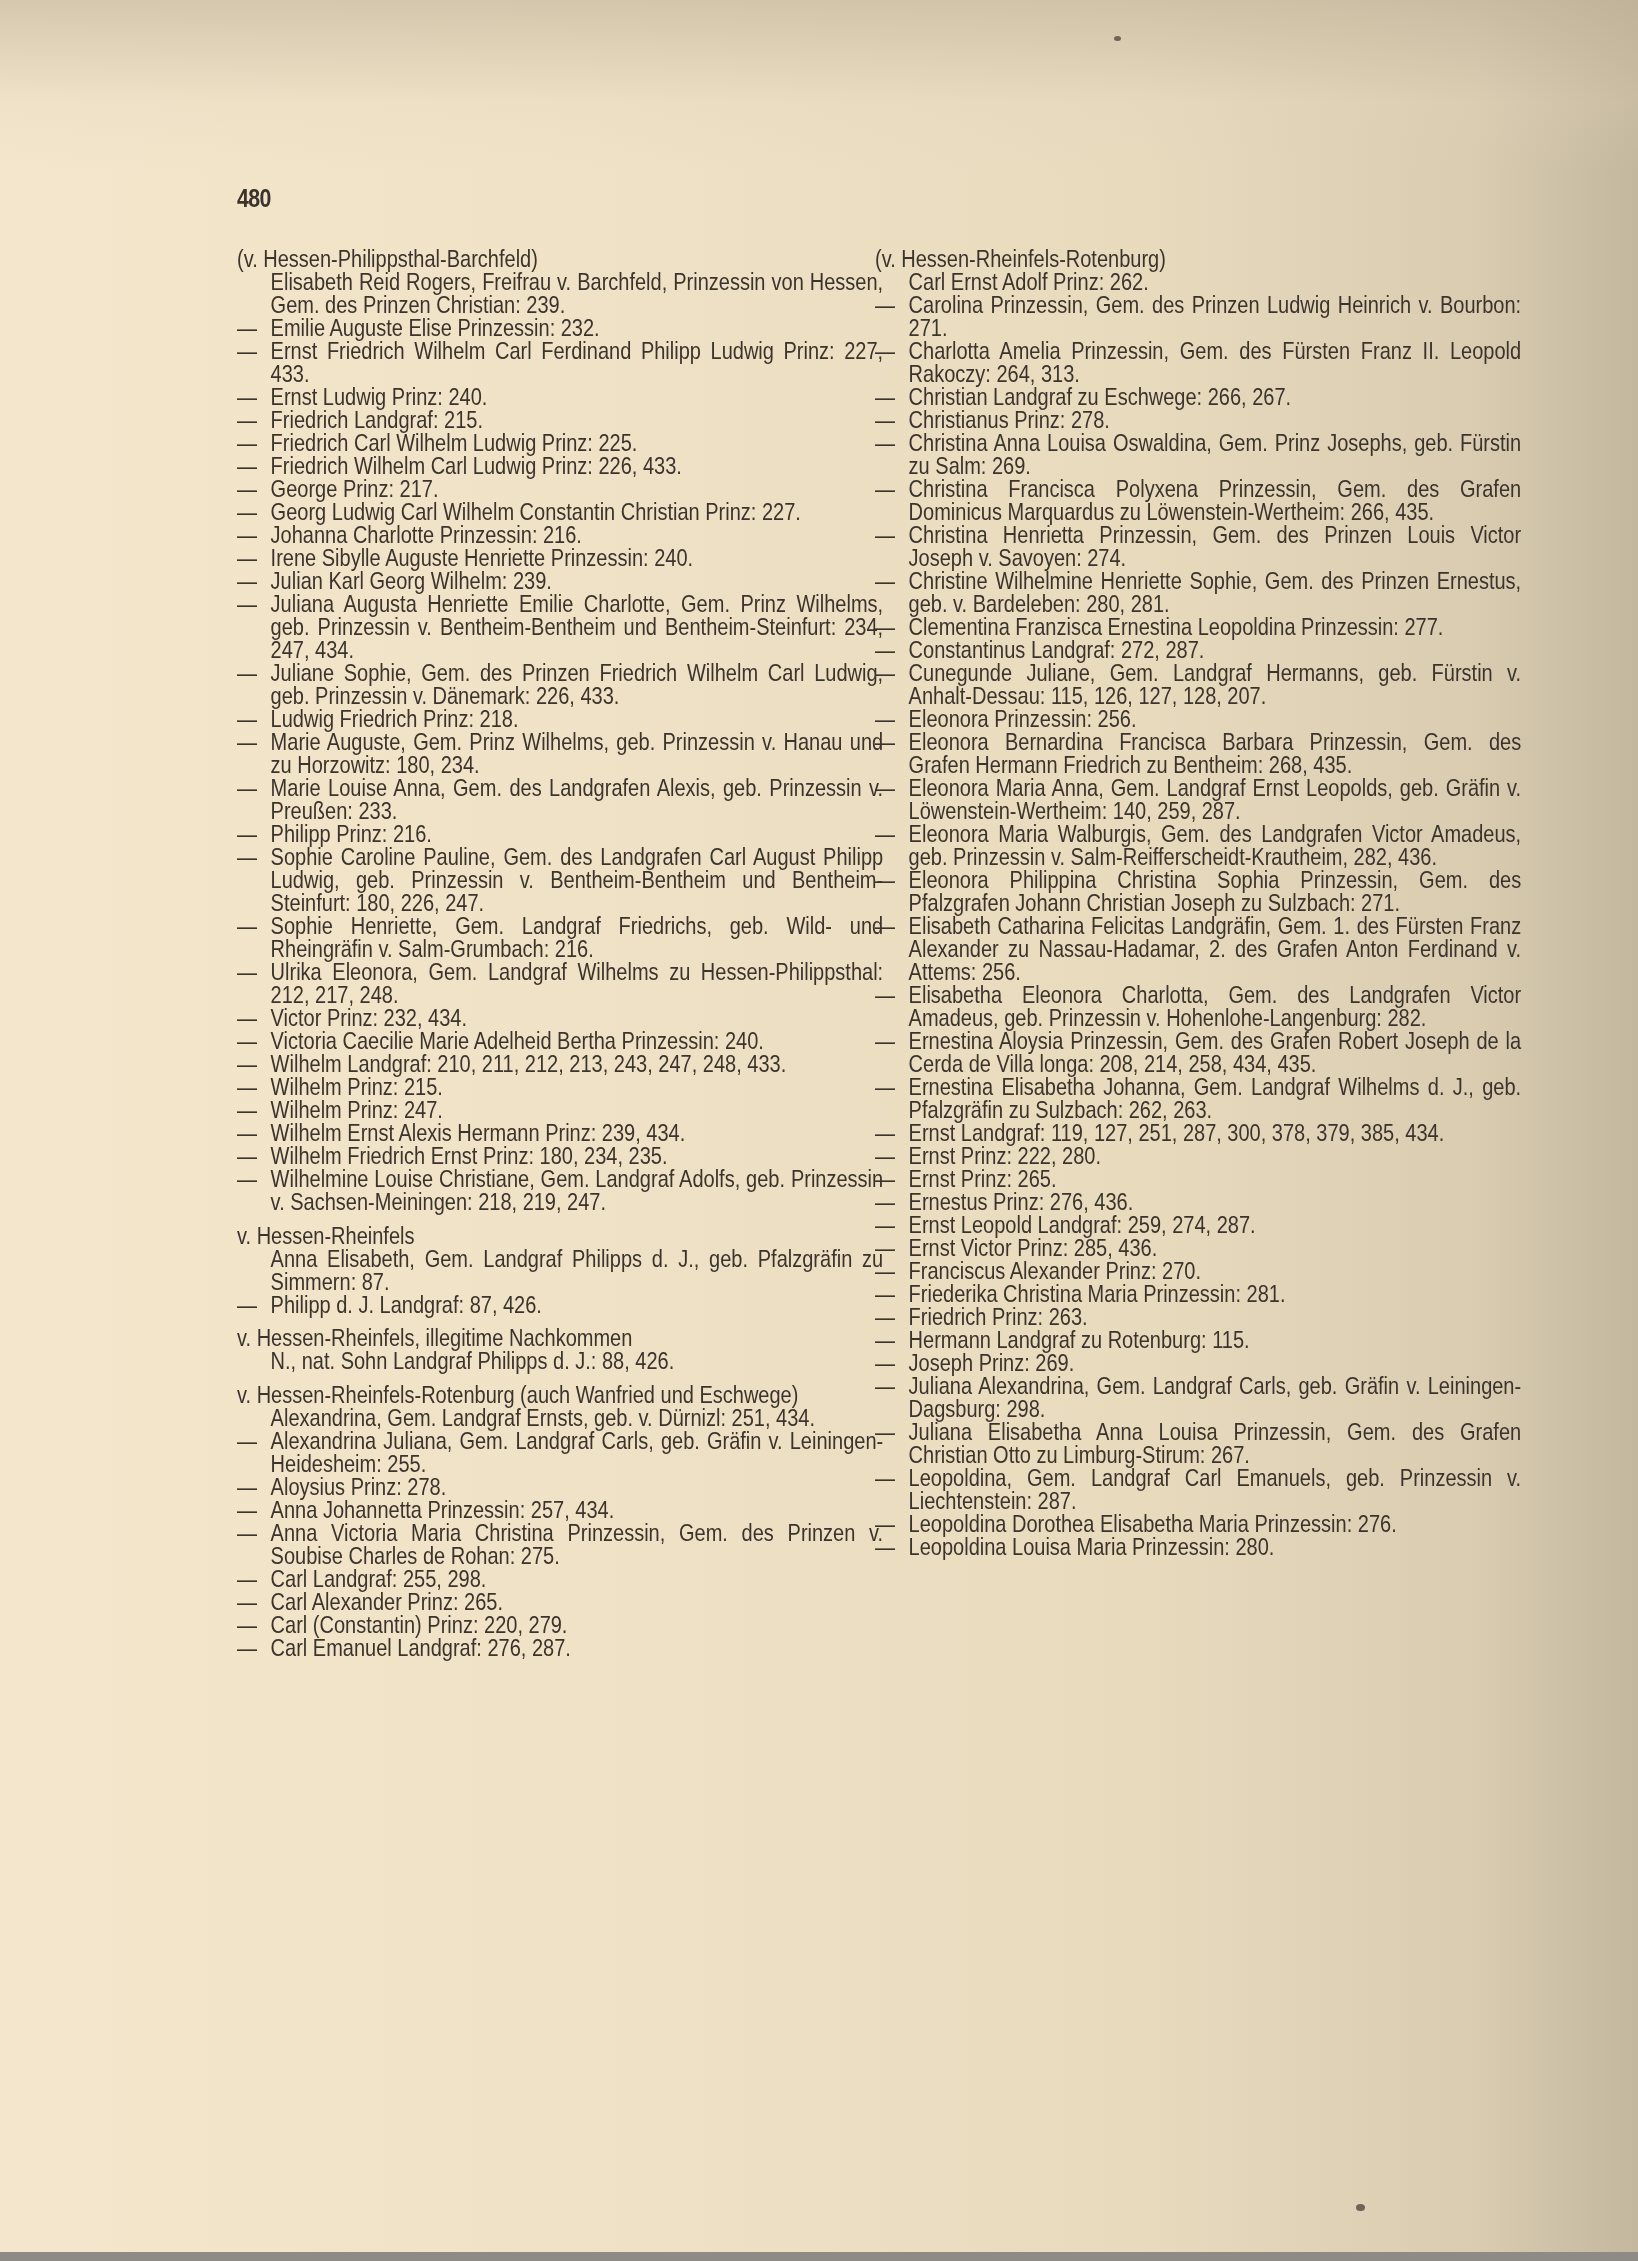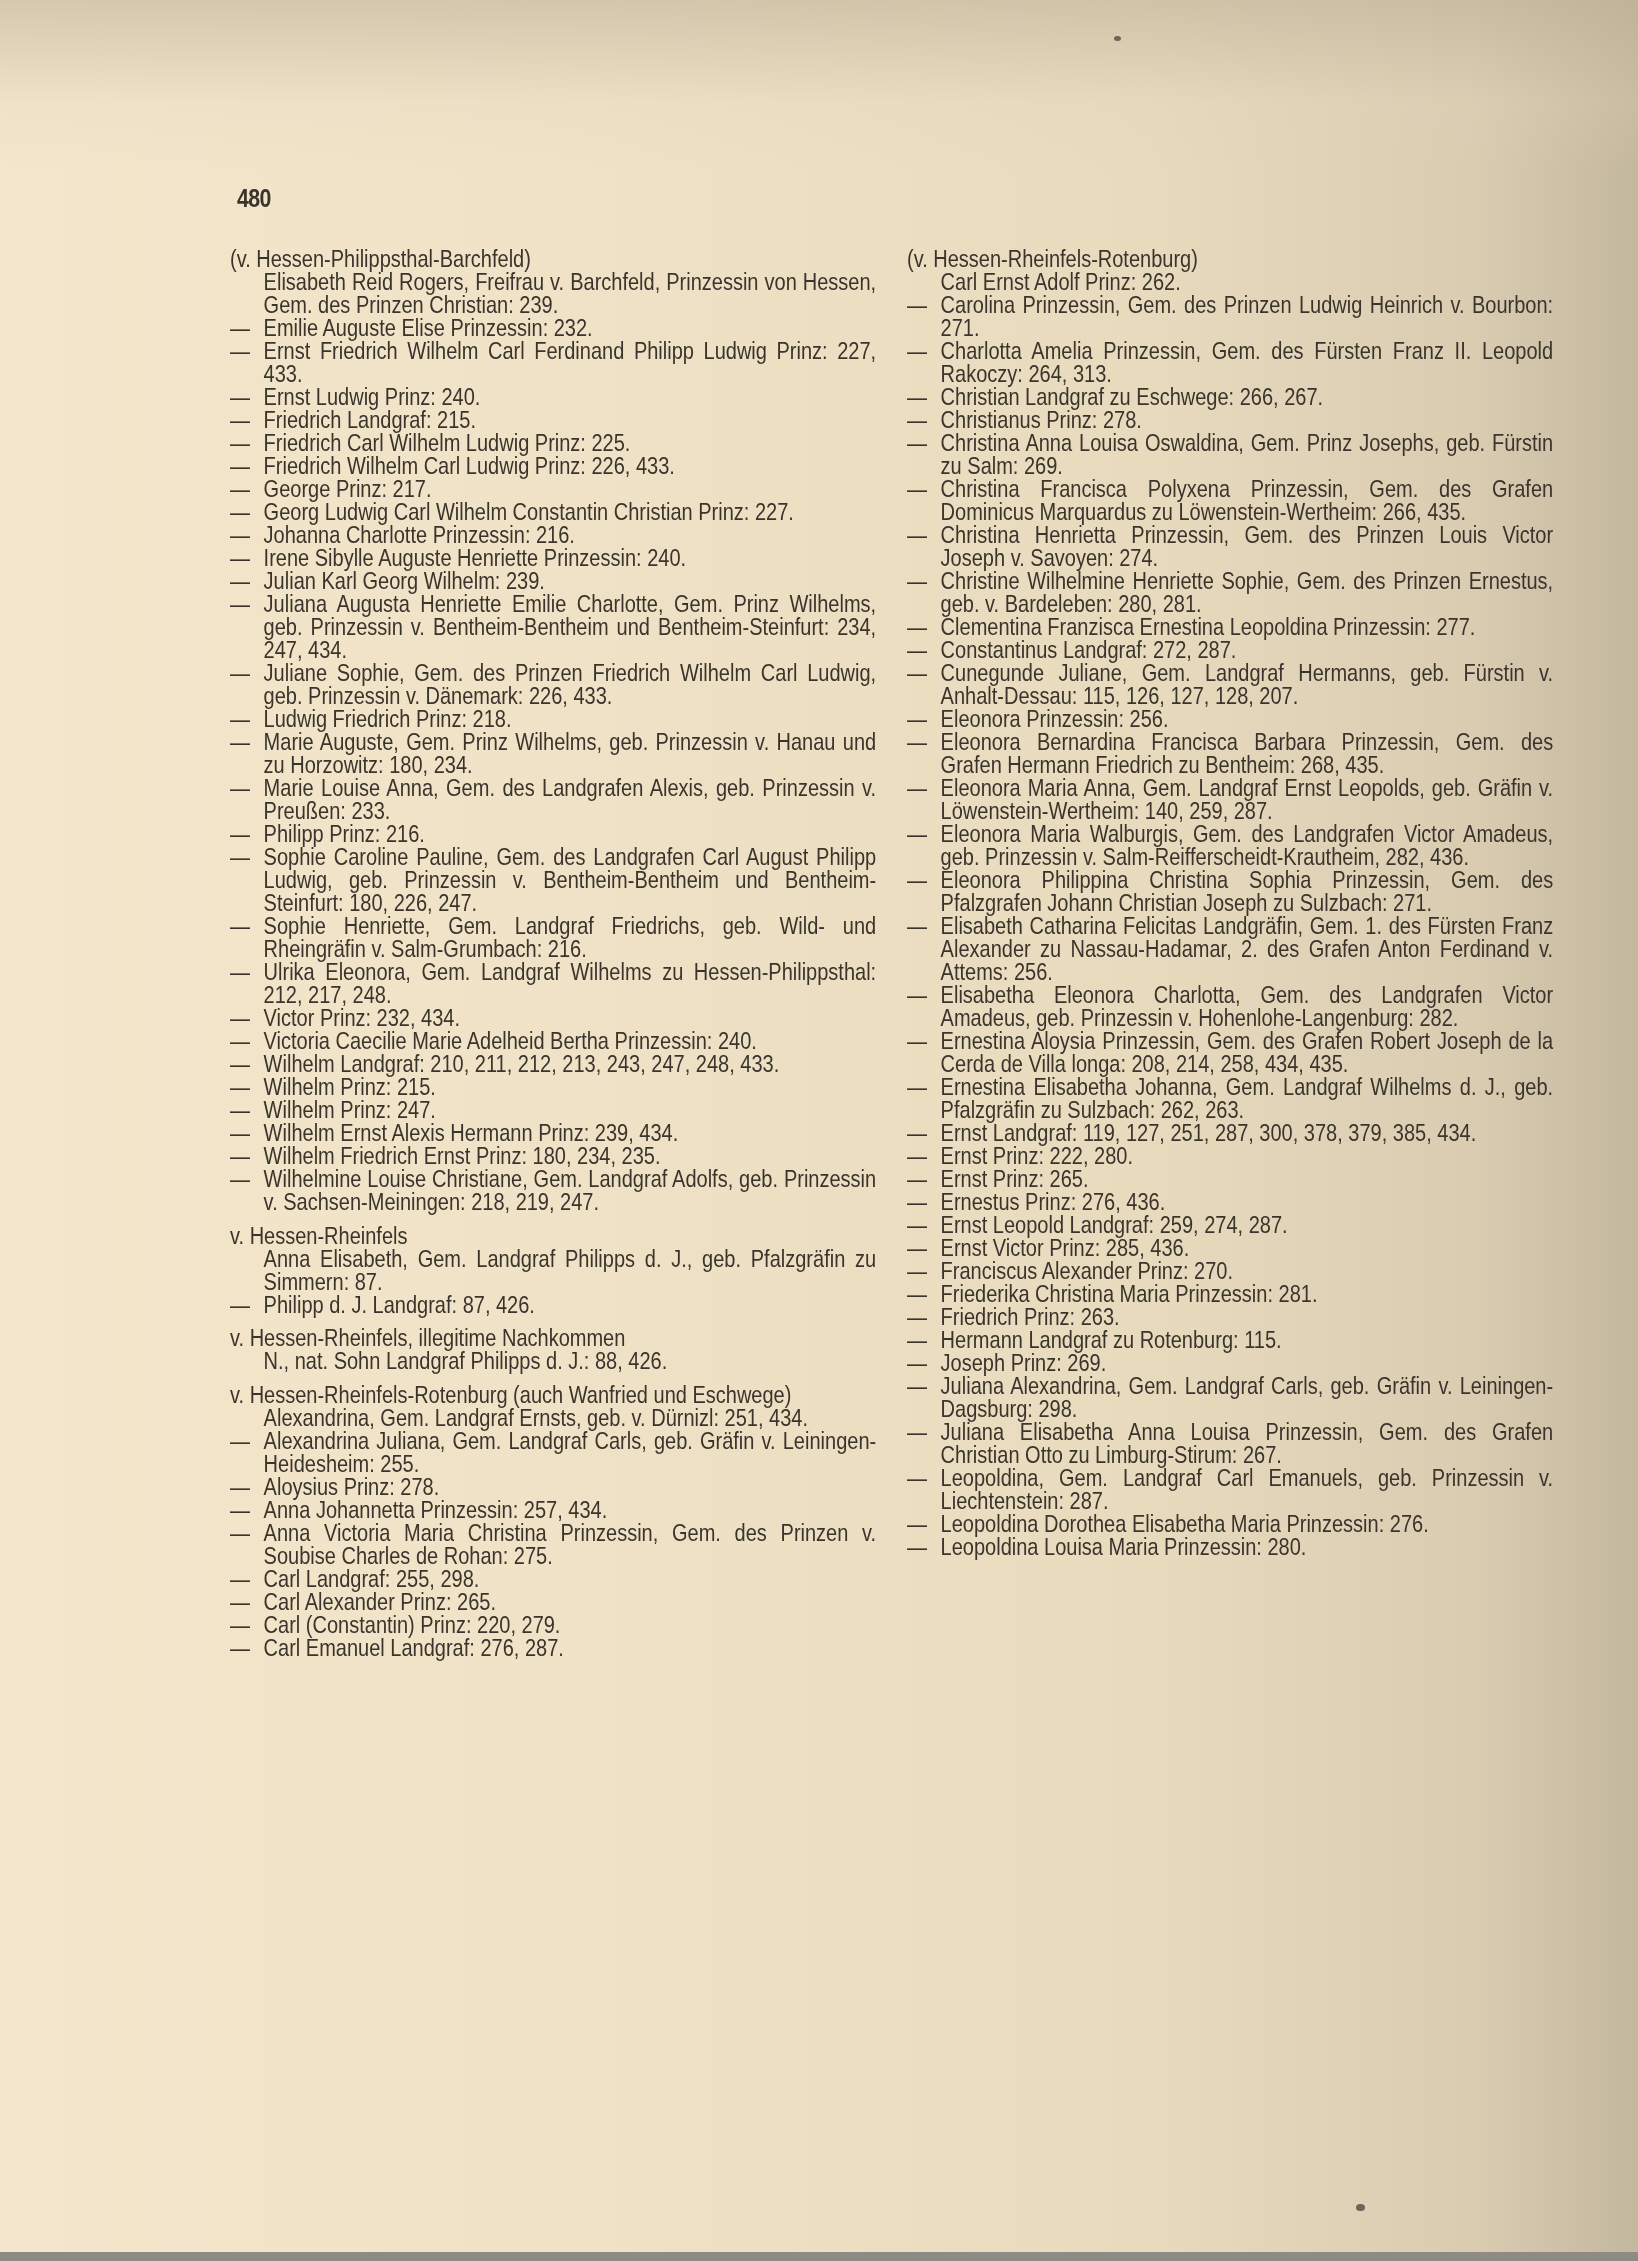--- a/index.html
+++ b/index.html
@@ -20,22 +20,22 @@
     background: #8e8b84;
   }
   .page-number {
     position: absolute; left: 237px; top: 183px;
     font-size: 26px; font-weight: bold; letter-spacing: -0.7px;
     transform: scaleX(0.82); transform-origin: left top;
   }
   .column {
     position: absolute; top: 247px; width: 646px;
   }
-  .col-left { left: 230px; }
-  .col-right { left: 907px; }
+  .col-left { left: 237px; }
+  .col-right { left: 875px; }
   .col-inner {
     width: 788px;
     transform: scaleX(0.82); transform-origin: left top;
     font-size: 24.4px; line-height: 23px;
   }
   .heading {
     margin: 0; padding: 0; font-weight: normal;
   }
   .heading.gap { margin-top: 10.6px; }
   .entry {

